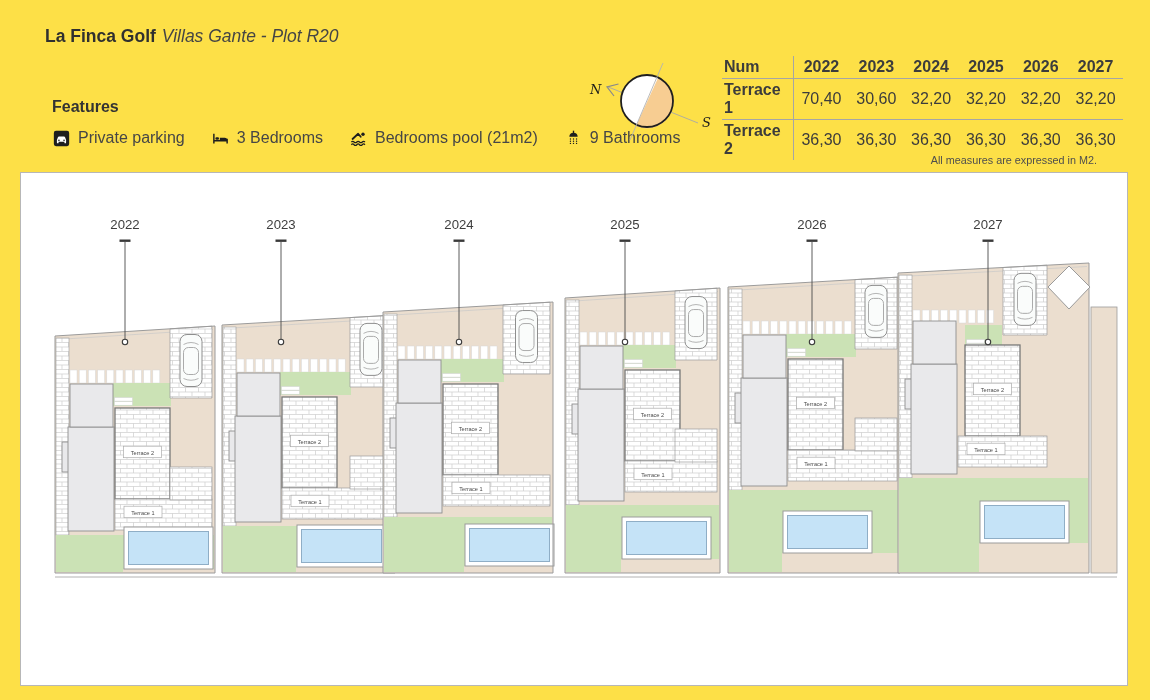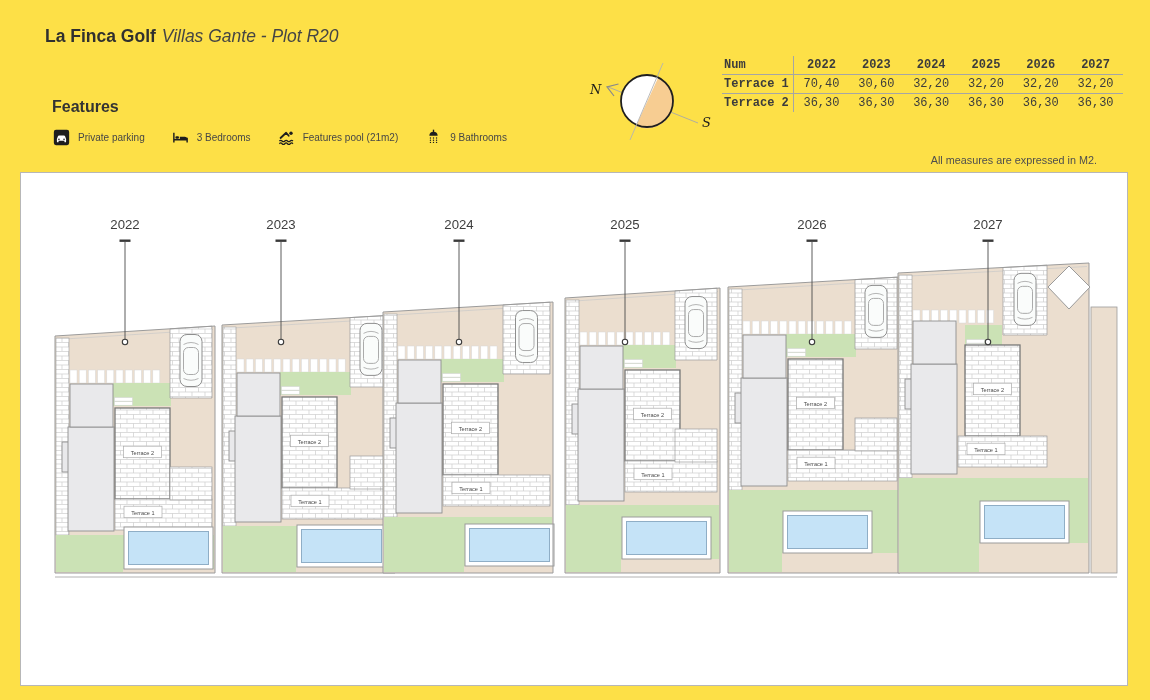--- a/index.html
+++ b/index.html
@@ -6,29 +6,29 @@
   .app{position:relative;width:1150px;height:700px;background:#fde047;overflow:hidden;
        font-family:"Liberation Sans",sans-serif;}
   
   .title{position:absolute;left:45px;top:26px;font-size:17.5px;color:#30302f;white-space:nowrap;}
   .title .bold{font-weight:bold;}
   .title .italic{font-style:italic;font-weight:400;color:#454545;margin-left:6px;}
   
   .features-heading{position:absolute;left:52px;top:98px;font-size:16px;font-weight:bold;color:#333;}
   .features-row{position:absolute;left:53px;top:129px;display:flex;align-items:center;gap:27px;}
   .feature{display:flex;align-items:center;gap:8px;}
-  .feature .label{font-size:10px;color:#464646;white-space:nowrap;}
+  .feature .label{font-size:16px;color:#464646;white-space:nowrap;}
   .ficon{width:17px;height:17px;flex:none;display:block;}
   
   .compass{position:absolute;left:580px;top:55px;}
   .compass text{font-family:"DejaVu Serif",serif;font-style:italic;font-size:13px;fill:#1b1b1b;}
   
   .tablewrap{position:absolute;left:722px;top:56px;width:401px;}
   table{border-collapse:collapse;width:100%;}
-  th,td{font-size:12px;color:#3c3c3c;padding:2px 3px;height:13px;text-align:center;font-weight:normal;font-family:Liberation Mono, monospace;}
+  th,td{font-size:16px;color:#3c3c3c;padding:2px 3px;height:13px;text-align:center;font-weight:normal;}
   thead th{font-weight:bold;}
   th.rowlabel,td.rowlabel{text-align:left;font-weight:bold;border-right:1px solid #a5a5a5;width:66px;padding-left:2px;}
   thead tr th{border-bottom:1px solid #a5a5a5;}
   tbody tr:not(:last-child) td{border-bottom:1px solid #a5a5a5;}
   .note{position:absolute;left:696px;top:154px;width:401px;text-align:right;font-size:10.8px;color:#4e4e4e;}
   
   .plan{position:absolute;left:20px;top:172px;width:1106px;height:512px;border:1px solid #b7b7b7;background:#fff;}
   #plan-svg{display:block;}
   #plan-svg text{font-family:"Liberation Sans",sans-serif;}
 </style>
@@ -61,21 +61,21 @@
       </svg>
       <span class="label">3 Bedrooms</span>
     </div>
     <div class="feature">
       <svg class="ficon" viewBox="0 0 20 20">
         <circle cx="15.3" cy="5" r="2" fill="#1e1e1e"></circle>
         <path d="M3,10.6 L9.6,4.4 L12.6,7.9" stroke="#1e1e1e" stroke-width="2.1" fill="none" stroke-linecap="round" stroke-linejoin="round"></path>
         <path d="M1.6,14.1 q1.6,-1.7 3.2,0 t3.2,0 t3.2,0 t3.2,0 t3.2,0" stroke="#1e1e1e" stroke-width="1.5" fill="none"></path>
         <path d="M1.6,17.3 q1.6,-1.7 3.2,0 t3.2,0 t3.2,0 t3.2,0 t3.2,0" stroke="#1e1e1e" stroke-width="1.5" fill="none"></path>
       </svg>
-      <span class="label">Features pool (21m2)</span>
+      <span class="label">Bedrooms pool (21m2)</span>
     </div>
     <div class="feature">
       <svg class="ficon" viewBox="0 0 20 20">
         <rect x="9.2" y="0.8" width="1.6" height="2.8" fill="#1e1e1e"></rect>
         <path d="M10,3.2 a4.9,4.9 0 0 1 4.9,4.7 h-9.8 A4.9,4.9 0 0 1 10,3.2 z" fill="#1e1e1e"></path>
         <g fill="#1e1e1e">
           <circle cx="6.4" cy="10.6" r="0.8"></circle>
             <circle cx="10" cy="10.6" r="0.8"></circle>
             <circle cx="13.6" cy="10.6" r="0.8"></circle>
           <circle cx="6.4" cy="13.2" r="0.8"></circle>

